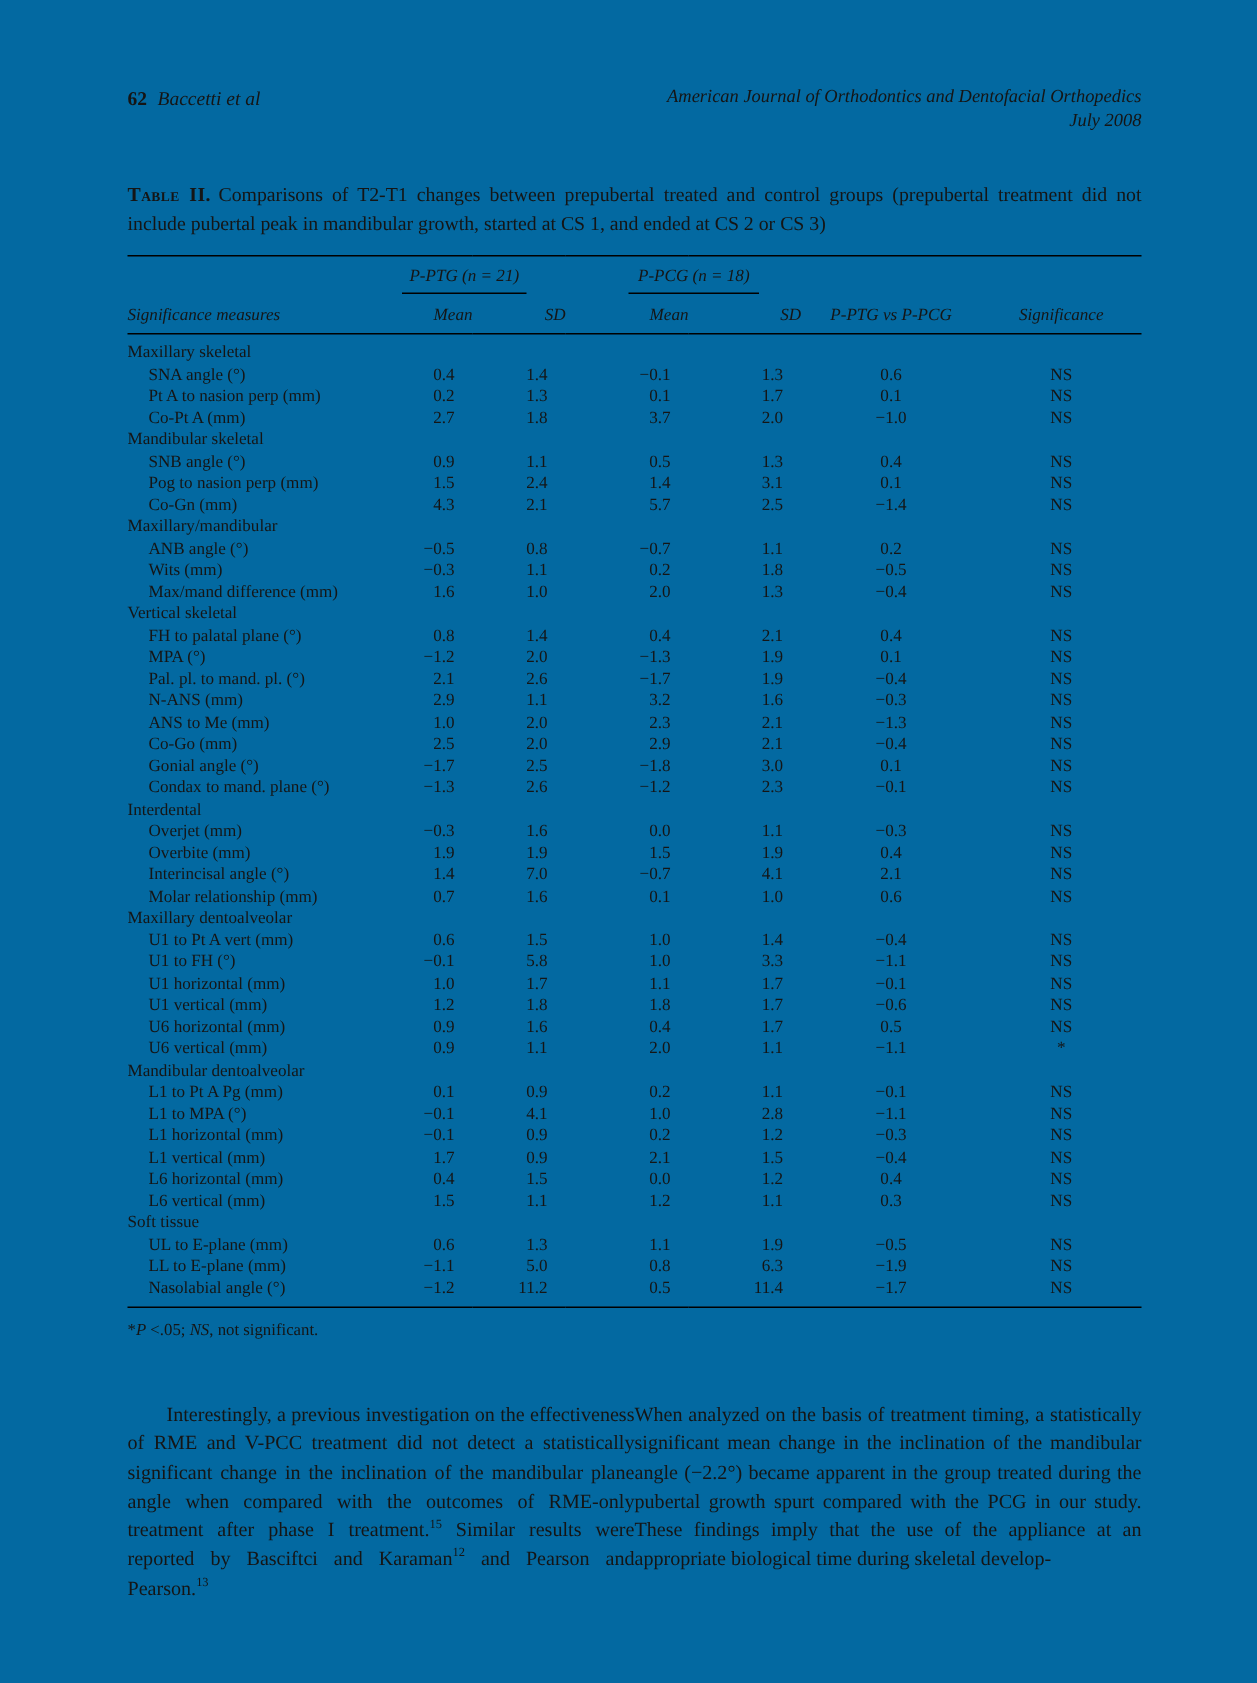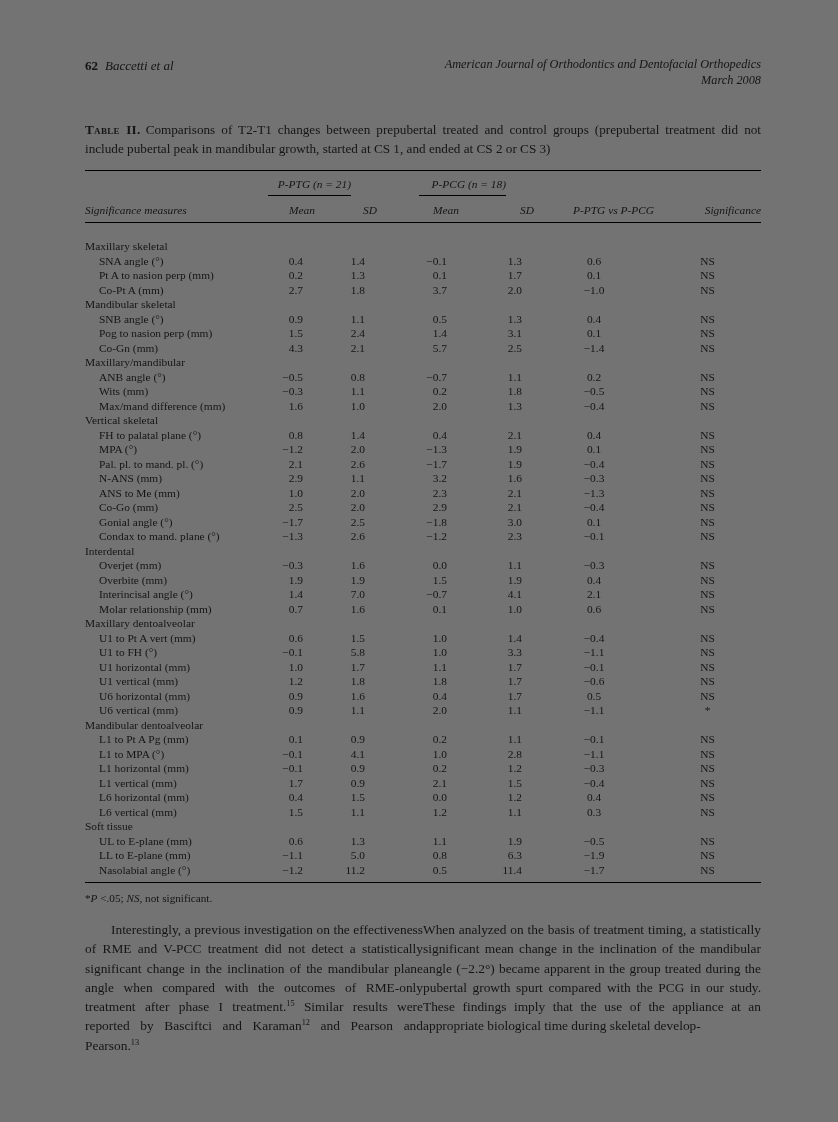--- a/index.html
+++ b/index.html
@@ -2,21 +2,21 @@
 <html><head>
 <meta charset="utf-8">
 <style>
   html, body { margin: 0; padding: 0; background: #ffffff; }
   body {
     width: 838px; height: 1122px;
     font-family: "Liberation Serif", "DejaVu Serif", serif;
     color: #151515;
     -webkit-font-smoothing: antialiased;
   }
-  .page { position: relative; width: 838px; height: 1122px; background: #737373; overflow: hidden; }
+  .page { position: relative; width: 838px; height: 1122px; background: #0369a1; overflow: hidden; }
   .content { position: absolute; left: 85px; top: 56px; width: 676px; }
 
   
   .running-head { display: flex; justify-content: space-between; align-items: flex-start; }
   .rh-left { font-size: 13px; padding-top: 2px; }
   .rh-left .pg { font-weight: bold; margin-right: 7px; }
   .rh-left .authors { font-style: italic; }
   .rh-right { text-align: right; font-style: italic; font-size: 12.3px; line-height: 16px; }
 
   
@@ -25,60 +25,60 @@
 
   
   table.data-table {
     margin-top: 12px; width: 676px;
     border-collapse: collapse; table-layout: fixed;
     font-size: 11.4px;
     border-top: 1px solid #000;
     border-bottom: 1px solid #000;
   }
   .data-table th, .data-table td { padding: 0; line-height: 14.5px; font-weight: normal; vertical-align: bottom; }
-  .data-table thead th { font-style: italic; text-align: right; }
+  .data-table thead th { font-style: italic; }
   tr.group-row th { padding-top: 6px; }
   .group-label { display: block; border-bottom: 1px solid #000; padding-bottom: 3px; }
   th.g1 { padding-left: 8px; }
   th.g1 .group-label { margin-right: 26px; }
   th.g2 { padding-left: 42px; }
   th.g2 .group-label { margin-right: 28px; }
   tr.header-row th { border-bottom: 1px solid #000; padding: 7px 0 5px 0; }
   tr.header-row th.measure-col { text-align: left; }
   th.num, td.num { text-align: right; padding-right: 12px; }
   th.diff, td.diff, th.sig, td.sig { text-align: center; }
-  tbody tr:first-child td { padding-top: 16px; }
+  tbody tr:first-child td { padding-top: 5px; }
   td.section { text-align: left; }
   td.measure { text-align: left; padding-left: 14px; overflow: hidden; white-space: nowrap; }
   tbody tr.last-row td { padding-bottom: 5px; }
 
   
   .footnote { margin-top: 9px; font-size: 11.2px; }
   .footnote i { font-style: italic; }
 
   
-  .body-text { margin-top: 16px; display: flex; }
+  .body-text { margin-top: 40px; display: flex; }
   .body-text .col { flex: 1 1 0; font-size: 13.4px; line-height: 19.3px; text-align: justify; }
   .para { margin: 0; }
   .para.indent { text-indent: 26px; }
   sup { font-size: 0.62em; vertical-align: super; line-height: 0; }
 </style>
 </head>
 <body>
 
 <div class="page">
   <div class="content">
 
     <header class="running-head">
       <div class="rh-left">
         <span class="pg">62</span><span class="authors">Baccetti et al</span>
       </div>
       <div class="rh-right">
         <div>American Journal of Orthodontics and Dentofacial Orthopedics</div>
-        <div>March 2008</div>
+        <div>July 2008</div>
       </div>
     </header>
 
     <div class="table-caption">
       <span class="tbl-label">Table II.</span><span>Comparisons of T2-T1 changes between prepubertal treated and control groups (prepubertal treatment did not include pubertal peak in mandibular growth, started at CS 1, and ended at CS 2 or CS 3)</span>
     </div>
 
     <table class="data-table">
       <colgroup>
         <col style="width:175px">

